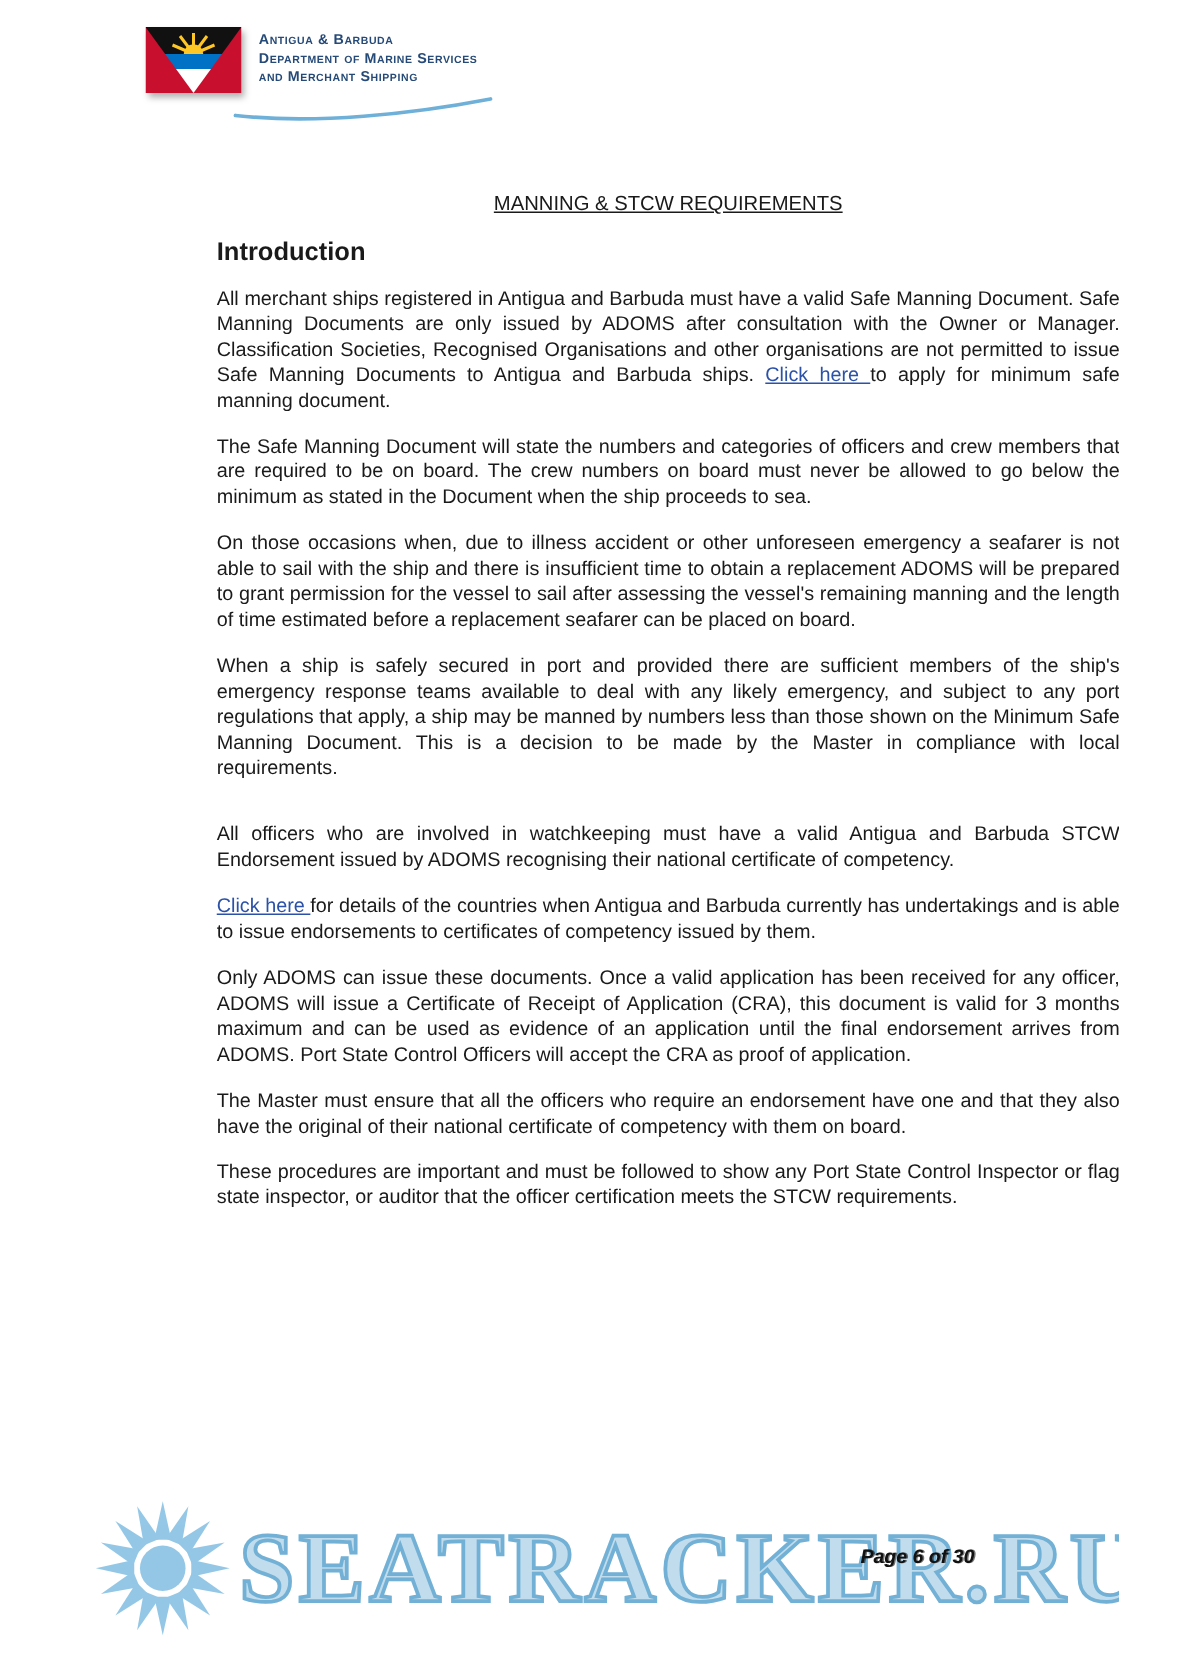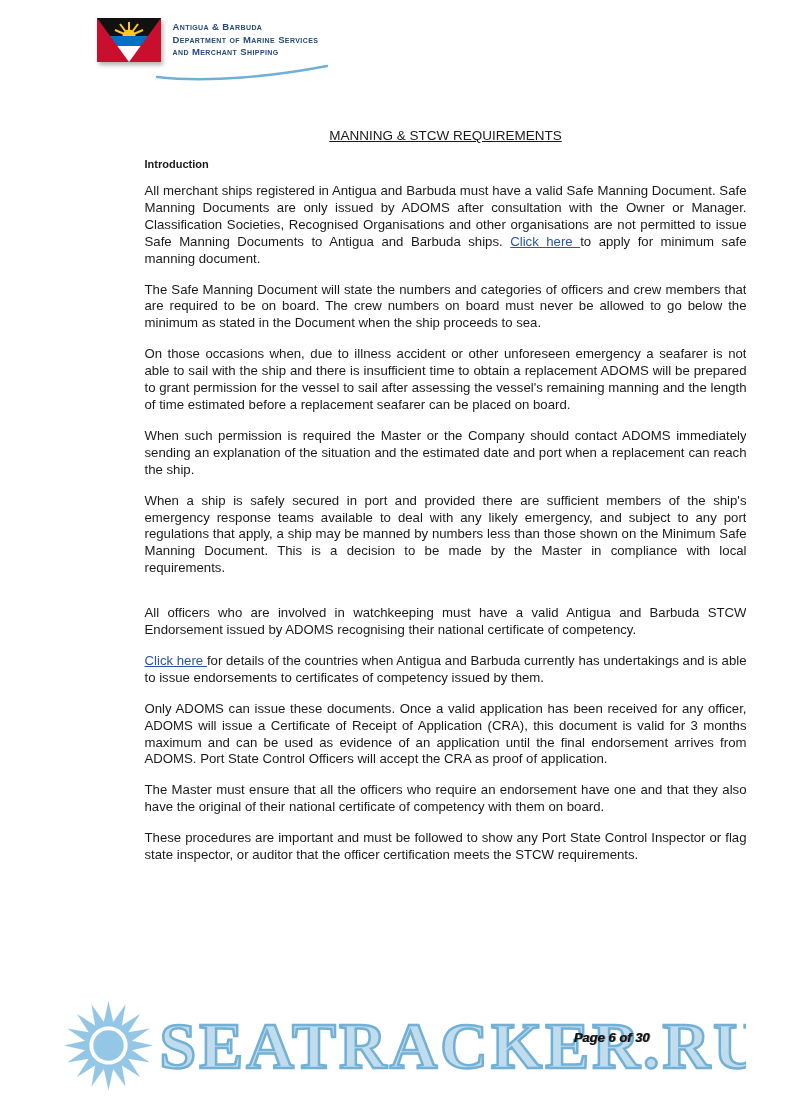--- a/index.html
+++ b/index.html
@@ -13,21 +13,21 @@
   
   .logo { position:absolute; top:18px; left:48px; display:flex; align-items:center; gap:12px; }
   .flag-wrap { width:64px; height:44px; }
   .flag-wrap svg { filter: drop-shadow(2px 3px 2px rgba(0,0,0,0.30)); }
   .logo-text { font-variant:small-caps; color:#264a77; font-size:9.5px; letter-spacing:0.4px; line-height:1.3; font-weight:bold; }
   .swoosh { position:absolute; left:58px; top:46px; width:175px; height:18px; pointer-events:none; }
 
   
   .content { position:absolute; top:128px; left:96px; width:602px; }
   .doc-title { text-align:center; font-weight:normal; text-decoration:underline; font-size:13.5px; margin-bottom:15px; }
-  .section-heading { font-weight:bold; font-size:11px; margin-bottom:13px; }
+  .section-heading { font-weight:bold; font-size:17px; margin-bottom:13px; }
   .section + .section { margin-top:28px; }
   .para { font-size:13.2px; line-height:16.9px; text-align:justify; margin-bottom:14px; }
   .doclink { color:#2b52a8; font-weight:normal; text-decoration:underline; cursor:pointer; }
 
   
   .page-number {
     position:absolute; top:1030px; right:96px; z-index:2;
     font-size:13px; font-weight:bold; color:#111;
     text-shadow:1px 0 0 rgba(0,0,0,0.55);
     font-style:italic;
@@ -86,21 +86,20 @@
 
     <div class="section">
       <div class="section-heading">Introduction</div>
 
       <p class="para"><span>All merchant ships registered in Antigua and Barbuda must have a valid Safe Manning Document. Safe Manning Documents are only issued by ADOMS after consultation with the Owner or Manager. Classification Societies, Recognised Organisations and other organisations are not permitted to issue Safe Manning Documents to Antigua and Barbuda ships. </span><a class="doclink" href="#">Click here </a><span>to apply for minimum safe manning document.</span></p>
 
       <p class="para">The Safe Manning Document will state the numbers and categories of officers and crew members that are required to be on board. The crew numbers on board must never be allowed to go below the minimum as stated in the Document when the ship proceeds to sea.</p>
 
       <p class="para">On those occasions when, due to illness accident or other unforeseen emergency a seafarer is not able to sail with the ship and there is insufficient time to obtain a replacement ADOMS will be prepared to grant permission for the vessel to sail after assessing the vessel's remaining manning and the length of time estimated before a replacement seafarer can be placed on board.</p>
 
-      <p class="para">When such permission is required the Master or the Company should contact ADOMS immediately sending an explanation of the situation and the estimated date and port when a replacement can reach the ship.</p>
 
       <p class="para">When a ship is safely secured in port and provided there are sufficient members of the ship's emergency response teams available to deal with any likely emergency, and subject to any port regulations that apply, a ship may be manned by numbers less than those shown on the Minimum Safe Manning Document.  This is a decision to be made by the Master in compliance with local requirements.</p>
     </div>
 
     <div class="section">
 
       <p class="para">All officers who are involved in watchkeeping must have a valid Antigua and Barbuda STCW Endorsement issued by ADOMS recognising their national certificate of competency.</p>
 
       <p class="para"><a class="doclink" href="#">Click here </a><span>for details of the countries when Antigua and Barbuda currently has undertakings and is able to issue endorsements to certificates of competency issued by them.</span></p>
 

